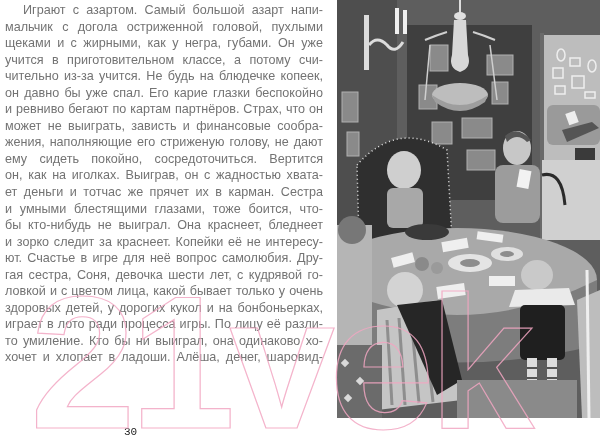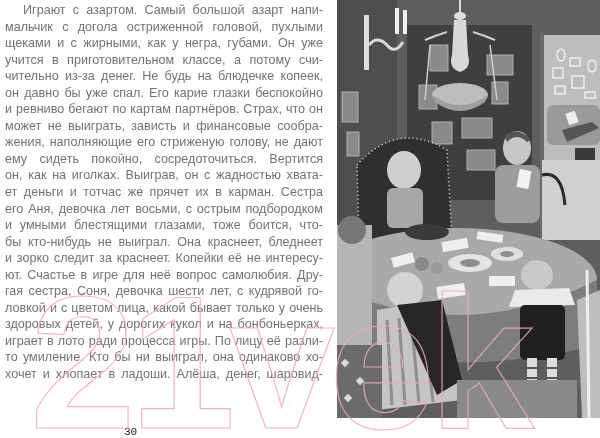--- a/index.html
+++ b/index.html
@@ -22,29 +22,28 @@
     }
   </style>
 </head>
 <body>
 
 <div class="page-text">
   <span class="line indent">Играют с азартом. Самый большой азарт напи-</span>
   <span class="line">мальчик с догола остриженной головой, пухлыми</span>
   <span class="line">щеками и с жирными, как у негра, губами. Он уже</span>
   <span class="line">учится в приготовительном классе, а потому счи-</span>
-  <span class="line">чительно из-за денег. Не будь на блюдечке копеек,</span>
+  <span class="line">чительно из-за учится. Не будь на блюдечке копеек,</span>
   <span class="line">он давно бы уже спал. Его карие глазки беспокойно</span>
   <span class="line">и ревниво бегают по картам партнёров. Страх, что он</span>
   <span class="line">может не выиграть, зависть и финансовые сообра-</span>
   <span class="line">жения, наполняющие его стриженую голову, не дают</span>
   <span class="line">ему сидеть покойно, сосредоточиться. Вертится</span>
   <span class="line">он, как на иголках. Выиграв, он с жадностью хвата-</span>
   <span class="line">ет деньги и тотчас же прячет их в карман. Сестра</span>
-  <span class="line">его Аня, девочка лет восьми, с острым подбородком</span>
   <span class="line">и умными блестящими глазами, тоже боится, что-</span>
   <span class="line">бы кто-нибудь не выиграл. Она краснеет, бледнеет</span>
   <span class="line">и зорко следит за краснеет. Копейки её не интересу-</span>
   <span class="line">ют. Счастье в игре для неё вопрос самолюбия. Дру-</span>
   <span class="line">гая сестра, Соня, девочка шести лет, с кудрявой го-</span>
   <span class="line">ловкой и с цветом лица, какой бывает только у очень</span>
   <span class="line">здоровых детей, у дорогих кукол и на бонбоньерках,</span>
   <span class="line">играет в лото ради процесса игры. По лицу её разли-</span>
   <span class="line">то умиление. Кто бы ни выиграл, она одинаково хо-</span>
   <span class="line">хочет и хлопает в ладоши. Алёша, денег, шаровид-</span>

